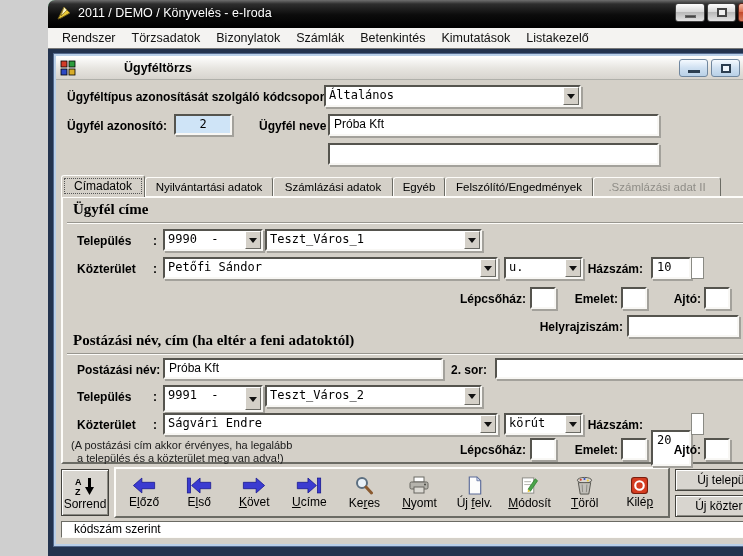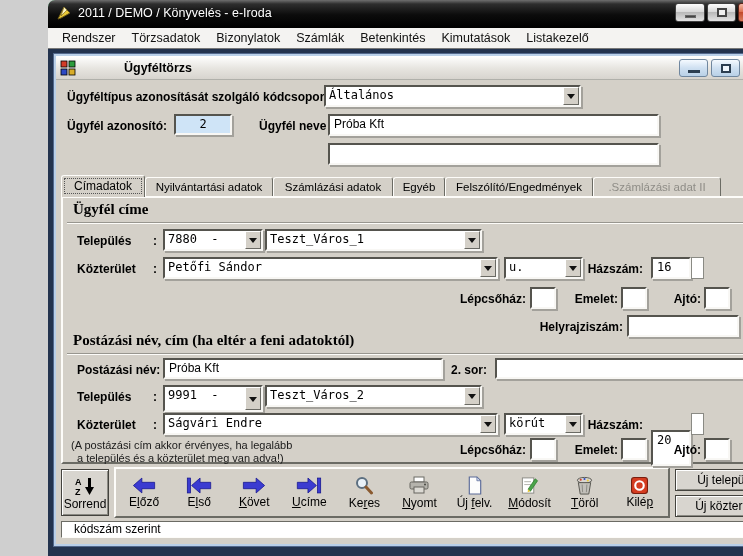--- a/index.html
+++ b/index.html
@@ -174,40 +174,40 @@
         </div>
 
         <div class="panel">
 
           <span class="sect" style="left:10px;top:3px">Ügyfél címe</span>
           <div class="sep" style="left:4px;right:4px;top:24px"></div>
 
           <span class="lab" style="left:14px;top:36px">Település</span>
           <span class="lab" style="left:90px;top:36px">:</span>
           <div class="combo" style="left:100px;top:31px;width:100px;height:22px">
-            <span class="val">7880  -</span>
+            <span class="val">9990  -</span>
             <span class="dd"></span>
           </div>
           <div class="combo" style="left:202px;top:31px;width:217px;height:22px">
             <span class="val">Teszt_Város_1</span>
             <span class="dd"></span>
           </div>
 
           <span class="lab" style="left:14px;top:64px">Közterület</span>
           <span class="lab" style="left:90px;top:64px">:</span>
           <div class="combo" style="left:100px;top:59px;width:335px;height:22px">
             <span class="val">Petőfi Sándor</span>
             <span class="dd"></span>
           </div>
           <div class="combo" style="left:441px;top:59px;width:79px;height:22px">
             <span class="val">u.</span>
             <span class="dd"></span>
           </div>
           <span class="lab r" style="left:498px;top:64px;width:82px">Házszám:</span>
-          <div class="tb mono" style="left:588px;top:59px;width:40px;height:22px">16</div>
+          <div class="tb mono" style="left:588px;top:59px;width:40px;height:22px">10</div>
           <div class="tbx" style="left:628px;top:59px;width:13px;height:22px"></div>
 
           <span class="lab r" style="left:378px;top:94px;width:85px">Lépcsőház:</span>
           <div class="tb mono" style="left:467px;top:89px;width:26px;height:22px"></div>
           <span class="lab r" style="left:500px;top:94px;width:55px">Emelet:</span>
           <div class="tb mono" style="left:558px;top:89px;width:26px;height:22px"></div>
           <span class="lab r" style="left:594px;top:94px;width:44px">Ajtó:</span>
           <div class="tb mono" style="left:641px;top:89px;width:26px;height:22px"></div>
 
           <span class="lab r" style="left:455px;top:122px;width:105px">Helyrajziszám:</span>

